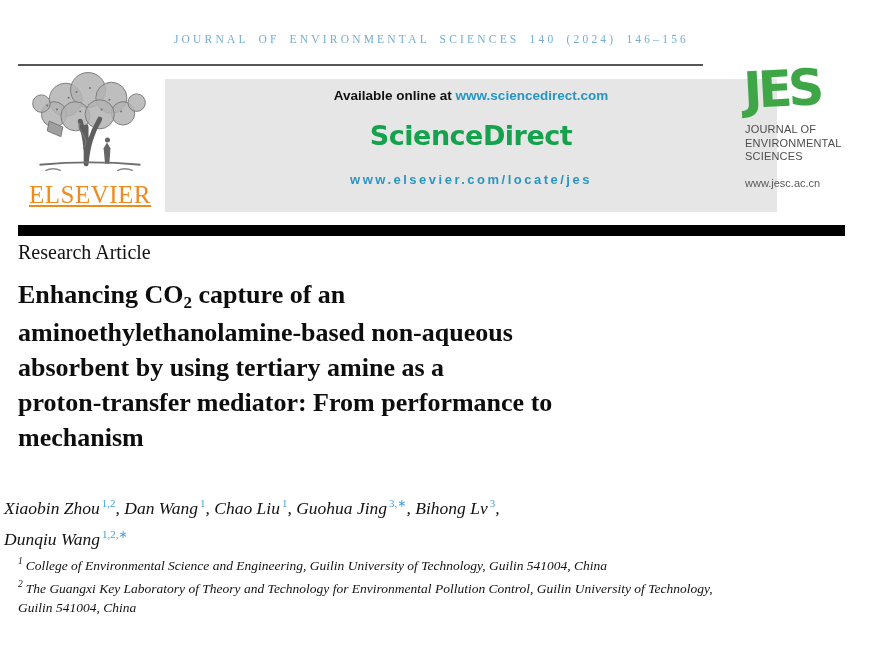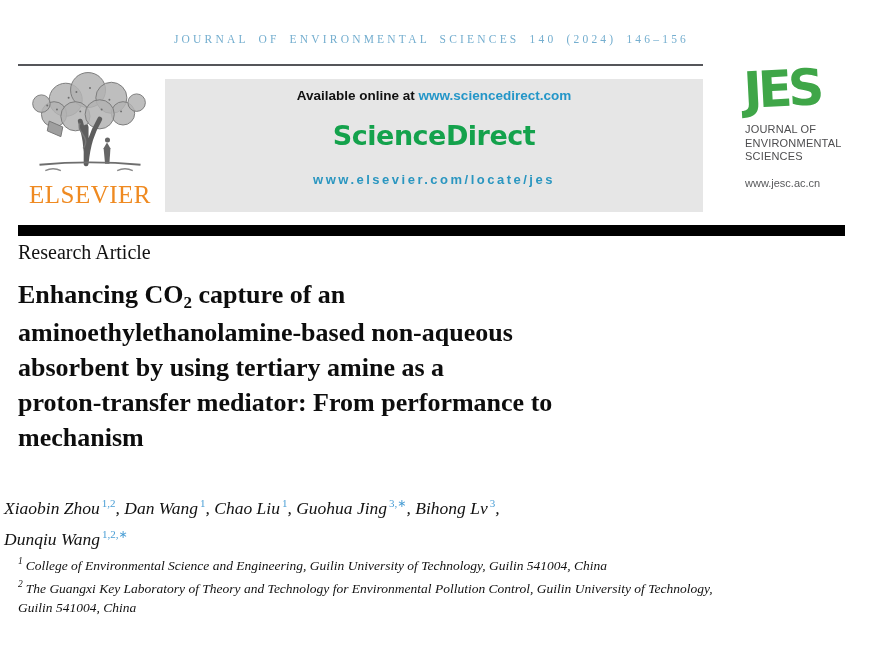--- a/index.html
+++ b/index.html
@@ -27,24 +27,25 @@
   }
   
   .elsevier-block{position:absolute;left:18px;top:70px;width:144px;text-align:center;}
   .elsevier-tree{display:block;margin:0 auto;}
   .elsevier-name{
     margin-top:1px;
     font-family:"Liberation Serif", serif;
     font-size:25px;
     color:#ef8a21;
     letter-spacing:0.5px;
+    text-decoration:underline;
   }
   
   .sd-box{
-    position:absolute;left:165px;top:79px;width:538px;height:133px;
+    position:absolute;left:165px;top:79px;width:612px;height:133px;
     background:#e6e6e6;
     text-align:center;
     font-family:"Liberation Sans", sans-serif;
   }
   .available-line{margin-top:9px;font-size:13.5px;font-weight:bold;color:#111;}
   .available-link{color:#2496c8;text-decoration:none;font-weight:bold;}
   .sd-logo{
     margin-top:17px;
     font-family:"DejaVu Sans", sans-serif;
     font-size:27px;font-weight:bold;

